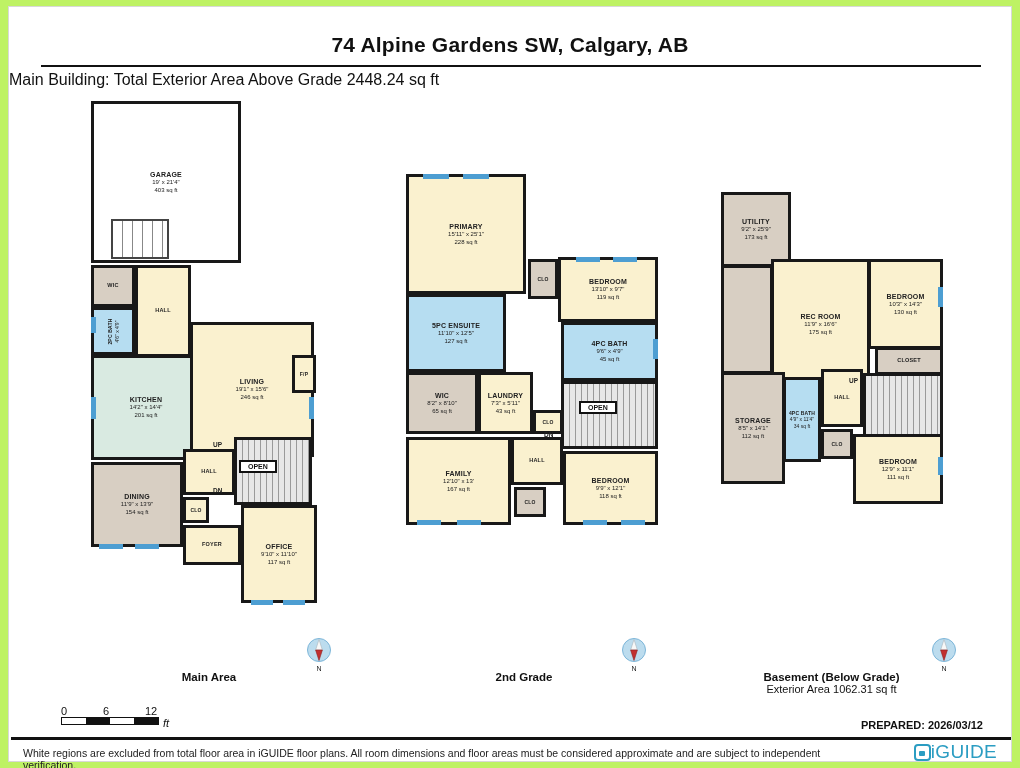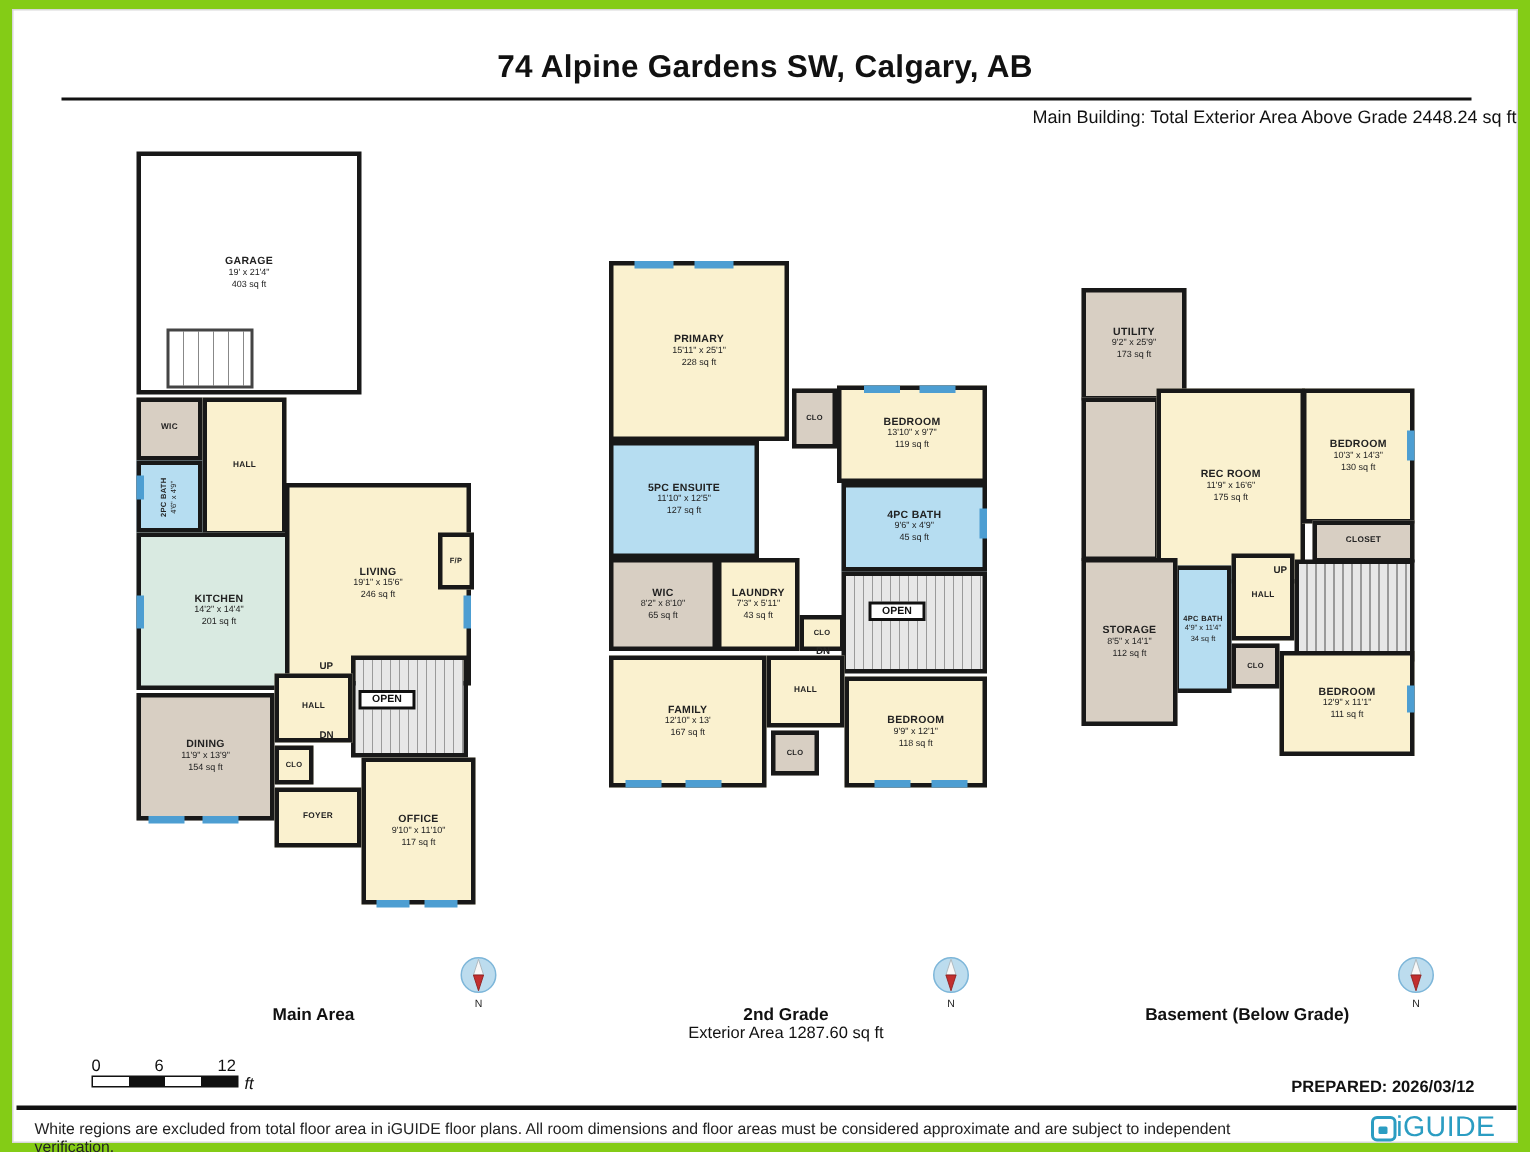--- a/index.html
+++ b/index.html
@@ -1,23 +1,23 @@
 <!DOCTYPE html>
 <html><head>
 <meta charset="utf-8">
 <style>
   * { margin:0; padding:0; box-sizing:border-box; }
   body { background:#e6e6e6; font-family:"Liberation Sans", sans-serif; }
-  .screen { position:relative; width:1020px; height:768px; background:#84cc16; overflow:hidden; }
+  .screen { position:relative; width:1020px; height:768px; background:#bef264; overflow:hidden; }
   .page { position:absolute; left:8px; top:6px; width:1004px; height:756px; background:#fff; border:1px solid #d8d8d8; }
 
   .title { position:absolute; left:0; top:26px; width:100%; text-align:center;
            font-size:21px; font-weight:bold; color:#111; letter-spacing:.2px; }
   .title-rule { position:absolute; left:32px; top:58px; width:940px; height:2px; background:#111; }
-  .subtitle { position:absolute; left:0; top:64px; width:100%; text-align:right; font-size:12px; color:#111; }
+  .subtitle { position:absolute; left:0; top:64px; width:100%; text-align:left; font-size:16px; color:#111; }
 
   .plan { position:absolute; }
   .room { position:absolute; border:3px solid #181818; display:flex; flex-direction:column;
           align-items:center; justify-content:center; text-align:center; color:#222; overflow:hidden; }
   .rn { display:block; font-weight:bold; font-size:7px; line-height:1.3; letter-spacing:.2px; }
   .rd { display:block; font-size:6px; line-height:1.3; }
   .small .rn { font-size:5.5px; }
   .tiny .rn { font-size:5px; }
   .tiny .rd { font-size:5px; }
   .cream { background:#faf1cf; }
@@ -271,24 +271,24 @@
         <polygon points="11.6,13 18.4,13 15,23.5" fill="#c22f2f" stroke="#8f1f1f" stroke-width="0.6"></polygon>
       </svg>
       <div class="nlab">N</div>
     </div>
 
     <div class="floor-caption" style="left:60px; top:664px; width:280px;">
       <div class="fname">Main Area</div>
     </div>
     <div class="floor-caption" style="left:375px; top:664px; width:280px;">
       <div class="fname">2nd Grade</div>
-      <div class="farea">Exterior Area 1287.60 sq ft</div>
     </div>
     <div class="floor-caption" style="left:680px; top:664px; width:285px;">
       <div class="fname">Basement (Below Grade)</div>
+      <div class="farea">Exterior Area 1062.31 sq ft</div>
     </div>
 
     <div class="scalebar">
       <div class="nums">
         <span class="n0">0</span>
         <span class="n6">6</span>
         <span class="n12">12</span>
       </div>
       <div class="bar">
         <div class="seg w"></div>

